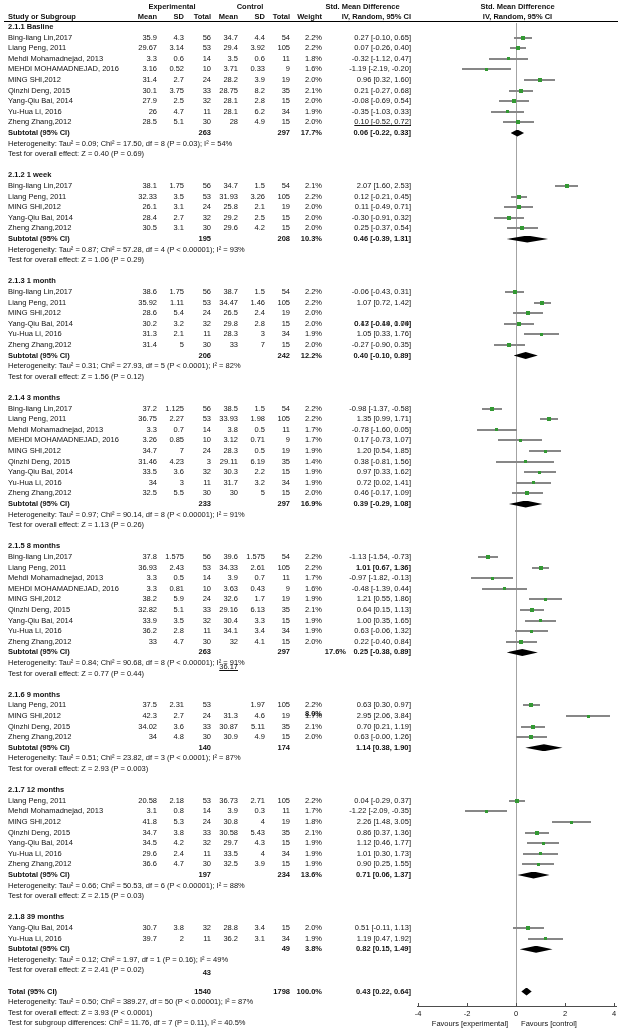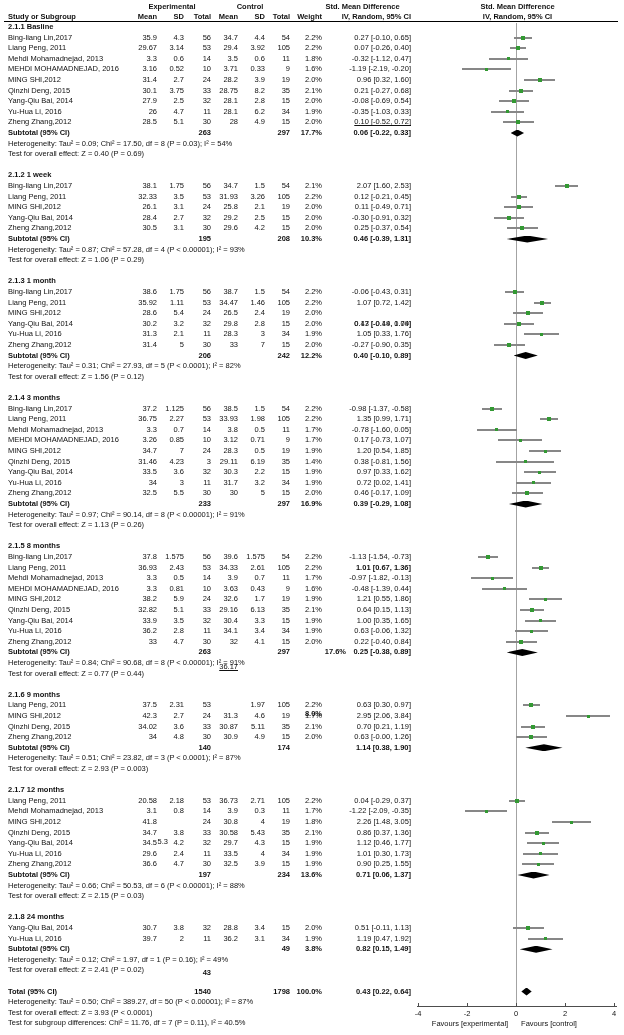--- a/index.html
+++ b/index.html
@@ -576,21 +576,21 @@
       <div class="cell hr" style="left: 181px; top: 806.4px; width: 30px;">14</div>
       <div class="cell hr" style="left: 196px; top: 806.4px; width: 42px;">3.9</div>
       <div class="cell hr" style="left: 229px; top: 806.4px; width: 36px;">0.3</div>
       <div class="cell hr" style="left: 260px; top: 806.4px; width: 30px;">11</div>
       <div class="cell hr" style="left: 284px; top: 806.4px; width: 38px;">1.7%</div>
       <div class="cell hr" style="left: 303px; top: 806.4px; width: 108px;">-1.22 [-2.09, -0.35]</div>
       <div style="position: absolute; left: 464.795px; top: 810.4px; width: 42.63px; height: 2px; background: rgb(135, 135, 135);"></div>
       <div style="position: absolute; left: 484.61px; top: 809.9px; width: 3px; height: 3px; background: rgb(51, 153, 51);"></div>
       <div class="cell" style="left: 8px; top: 817px; width: 150px;">MING SHI,2012</div>
       <div class="cell hr" style="left: 115px; top: 817px; width: 42px;">41.8</div>
-      <div class="cell hr" style="left: 148px; top: 837px; width: 20px;">5.3</div>
+      <div class="cell hr" style="left: 148px; top: 817px; width: 36px;">5.3</div>
       <div class="cell hr" style="left: 181px; top: 817px; width: 30px;">24</div>
       <div class="cell hr" style="left: 196px; top: 817px; width: 42px;">30.8</div>
       <div class="cell hr" style="left: 229px; top: 817px; width: 36px;">4</div>
       <div class="cell hr" style="left: 260px; top: 817px; width: 30px;">19</div>
       <div class="cell hr" style="left: 284px; top: 817px; width: 38px;">1.8%</div>
       <div class="cell hr" style="left: 303px; top: 817px; width: 108px;">2.26 [1.48, 3.05]</div>
       <div style="position: absolute; left: 552.26px; top: 821px; width: 38.465px; height: 2px; background: rgb(135, 135, 135);"></div>
       <div style="position: absolute; left: 569.87px; top: 820.5px; width: 3px; height: 3px; background: rgb(51, 153, 51);"></div>
       <div class="cell" style="left: 8px; top: 827.6px; width: 150px;">Qinzhi Deng, 2015</div>
       <div class="cell hr" style="left: 115px; top: 827.6px; width: 42px;">34.7</div>
@@ -637,21 +637,21 @@
       <div style="position: absolute; left: 522.125px; top: 863.4px; width: 31.85px; height: 2px; background: rgb(135, 135, 135);"></div>
       <div style="position: absolute; left: 536.55px; top: 862.9px; width: 3px; height: 3px; background: rgb(51, 153, 51);"></div>
       <div class="cell b" style="left: 8px; top: 870px; width: 150px;">Subtotal (95% CI)</div>
       <div class="cell hr b" style="left: 181px; top: 870px; width: 30px;">197</div>
       <div class="cell hr b" style="left: 260px; top: 870px; width: 30px;">234</div>
       <div class="cell hr b" style="left: 284px; top: 870px; width: 38px;">13.6%</div>
       <div class="cell hr b" style="left: 303px; top: 870px; width: 108px;">0.71 [0.06, 1.37]</div>
       <div style="position: absolute; left: 517.47px; top: 871.5px; width: 32.095px; height: 7px; background: rgb(0, 0, 0); clip-path: polygon(0px 50%, 50% 0px, 100% 50%, 50% 100%);"></div>
       <div class="cell" style="left: 8px; top: 880.6px; width: 410px;">Heterogeneity: Tau² = 0.66; Chi² = 50.53, df = 6 (P &lt; 0.00001); I² = 88%</div>
       <div class="cell" style="left: 8px; top: 891.2px; width: 410px;">Test for overall effect: Z = 2.15 (P = 0.03)</div>
-      <div class="cell b" style="left: 8px; top: 912.4px; width: 150px;">2.1.8 24 months</div>
+      <div class="cell b" style="left: 8px; top: 912.4px; width: 150px;">2.1.8 39 months</div>
       <div class="cell" style="left: 8px; top: 923px; width: 150px;">Yang-Qiu Bai, 2014</div>
       <div class="cell hr" style="left: 115px; top: 923px; width: 42px;">30.7</div>
       <div class="cell hr" style="left: 148px; top: 923px; width: 36px;">3.8</div>
       <div class="cell hr" style="left: 181px; top: 923px; width: 30px;">32</div>
       <div class="cell hr" style="left: 196px; top: 923px; width: 42px;">28.8</div>
       <div class="cell hr" style="left: 229px; top: 923px; width: 36px;">3.4</div>
       <div class="cell hr" style="left: 260px; top: 923px; width: 30px;">15</div>
       <div class="cell hr" style="left: 284px; top: 923px; width: 38px;">2.0%</div>
       <div class="cell hr" style="left: 303px; top: 923px; width: 108px;">0.51 [-0.11, 1.13]</div>
       <div style="position: absolute; left: 513.305px; top: 927px; width: 30.38px; height: 2px; background: rgb(135, 135, 135);"></div>

